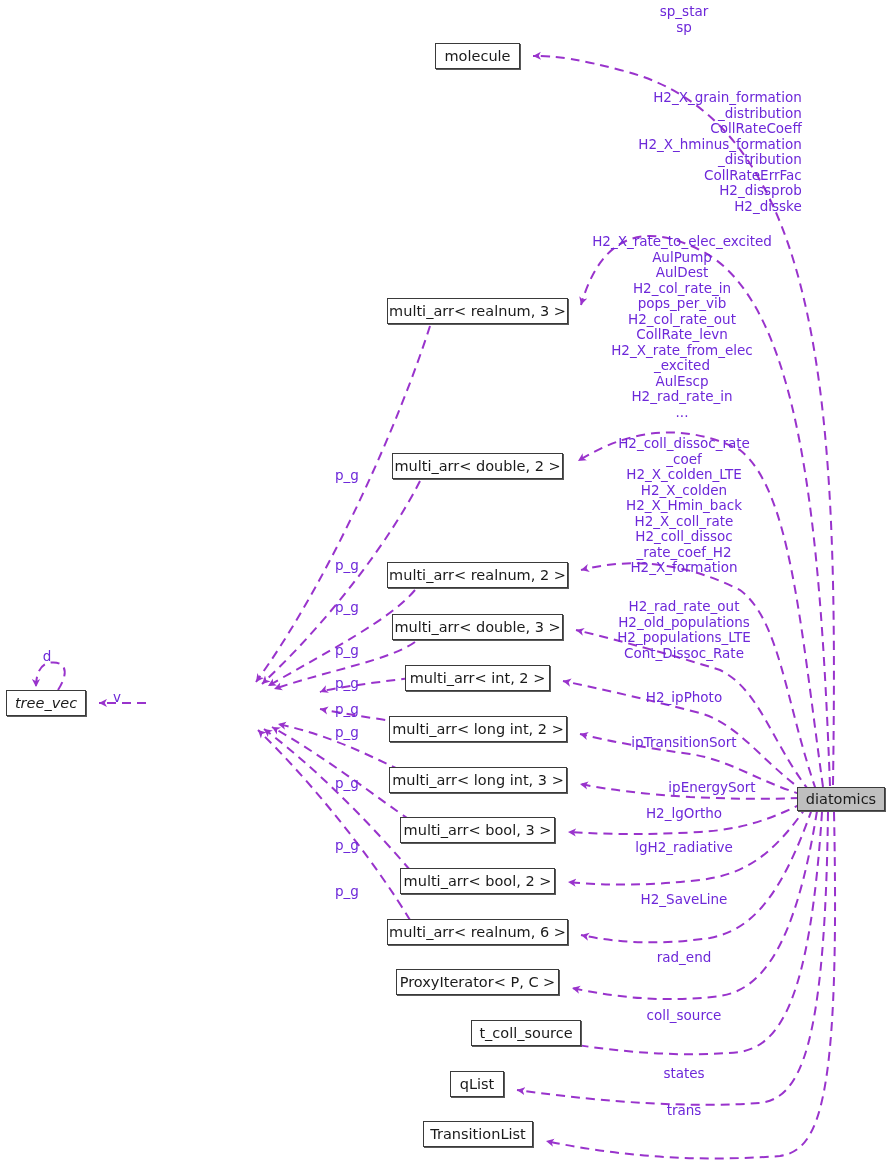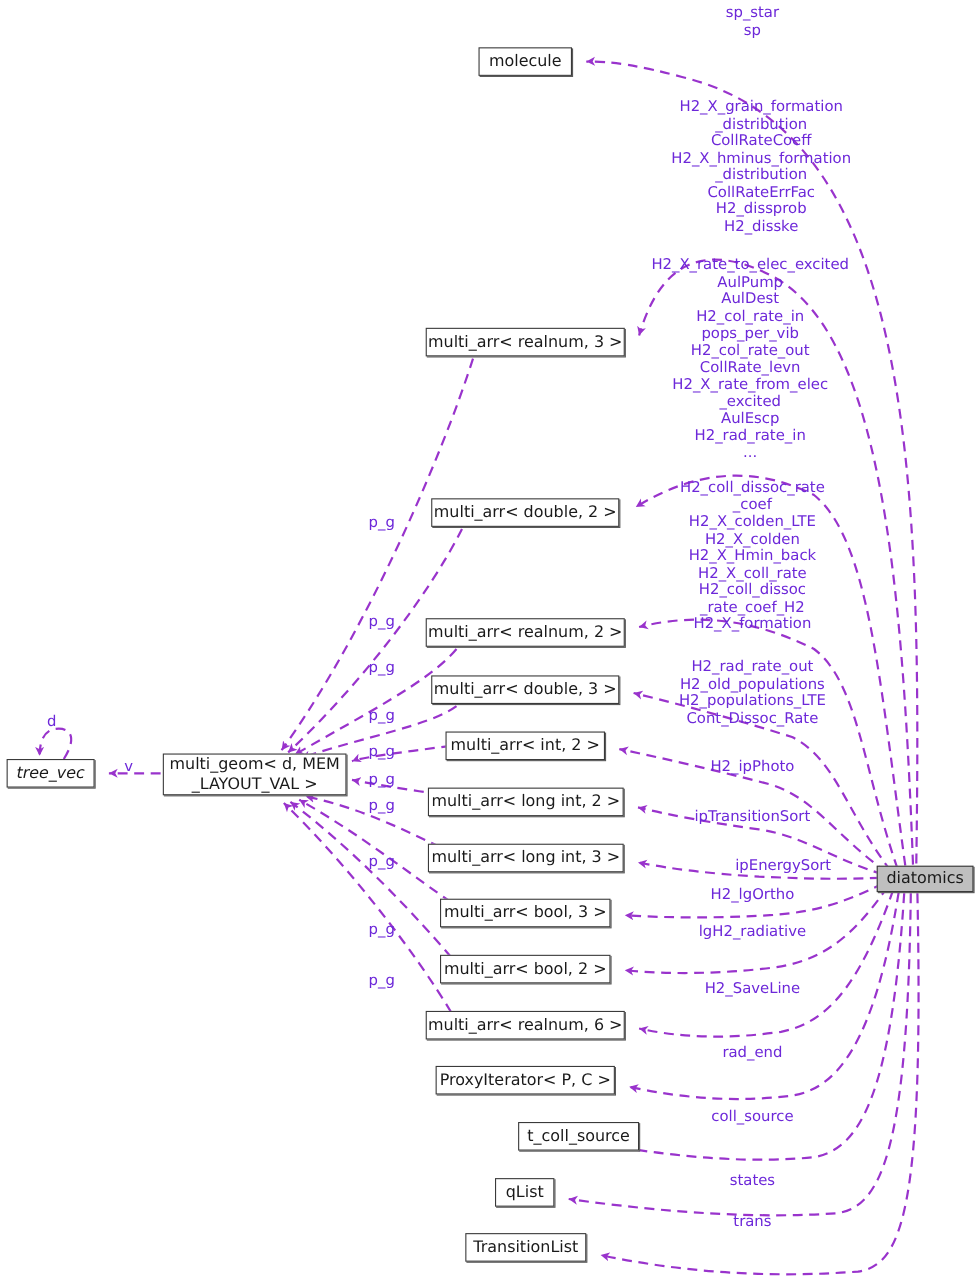--- a/index.html
+++ b/index.html
@@ -172,33 +172,29 @@
   </div>
 
   <div class="node" style="left:423px; top:1121px; width:110px; height:26px;">
     <span>TransitionList</span>
   </div>
 
   <div class="node" style="left:6px; top:690px; width:80px; height:26px;font-style:italic;">
     <span>tree_vec</span>
   </div>
 
-  <div class="node" style="left:148px; top:685px; width:167px; height:38px;">
-    <span>multi_geom&lt; d, MEM
-_LAYOUT_VAL &gt;</span>
-  </div>
 
   <div class="node highlight" style="left:797px; top:787px; width:88px; height:24px;">
     <span>diatomics</span>
   </div>
 
   <div class="edge-label multi" style="left:684px; top:20px;">sp_star
 sp</div>
 
-  <div class="edge-label multi" style="left:692px; top:152px;">H2_X_grain_formation
+  <div class="edge-label multi" style="left:720px; top:152px;text-align:right;">H2_X_grain_formation
 _distribution
 CollRateCoeff
 H2_X_hminus_formation
 _distribution
 CollRateErrFac
 H2_dissprob
 H2_disske</div>
 
   <div class="edge-label multi" style="left:682px; top:327px;">H2_X_rate_to_elec_excited
 AulPump

